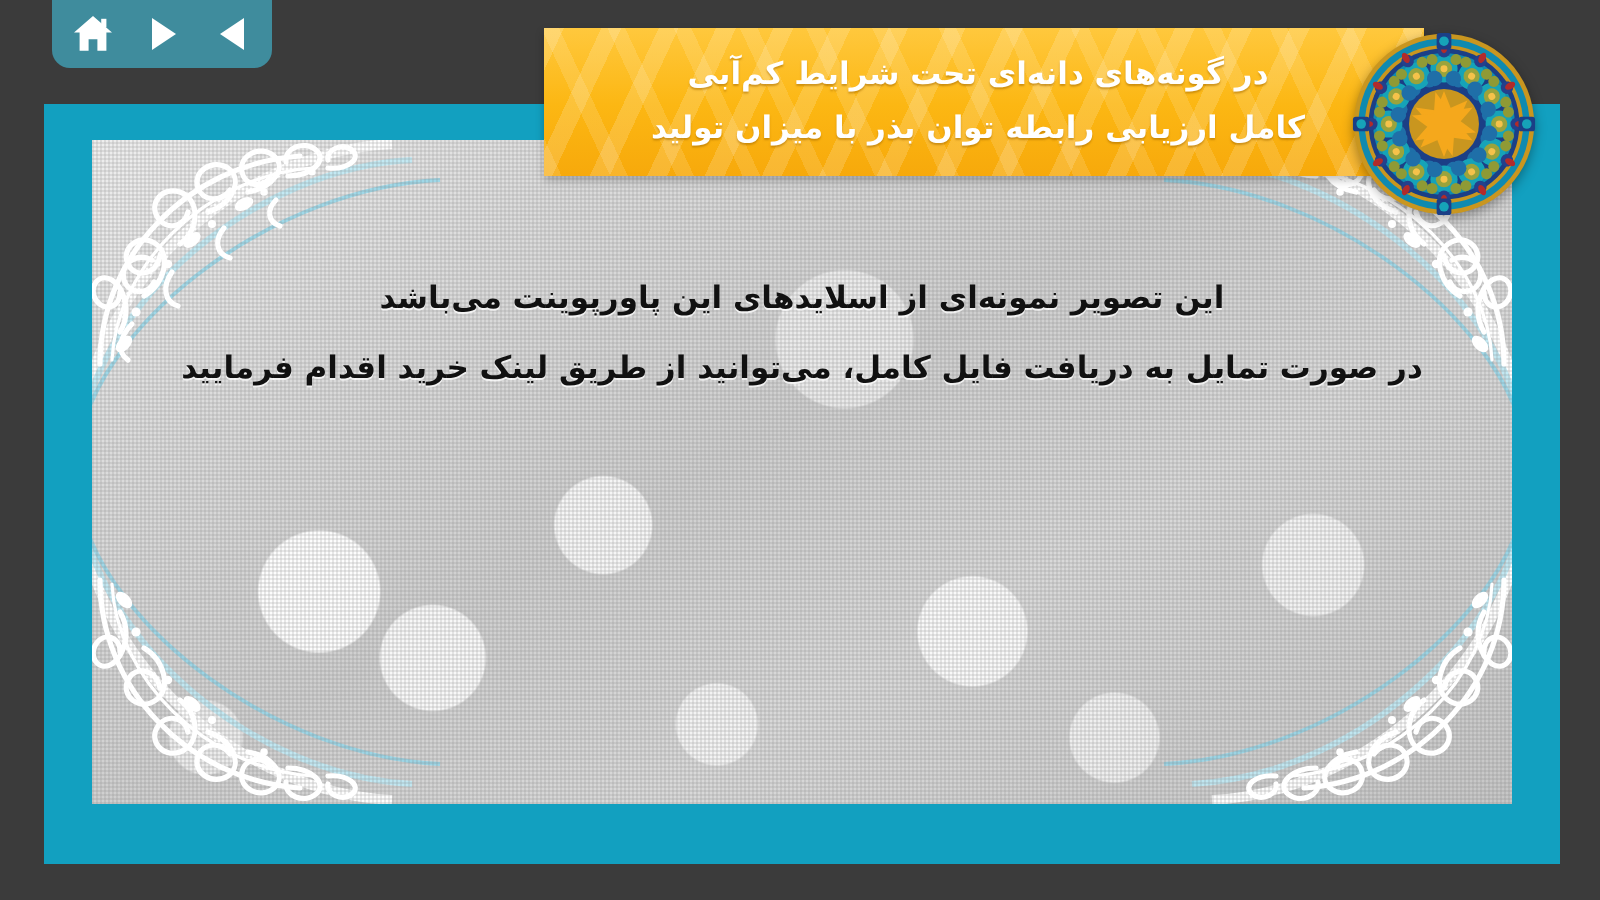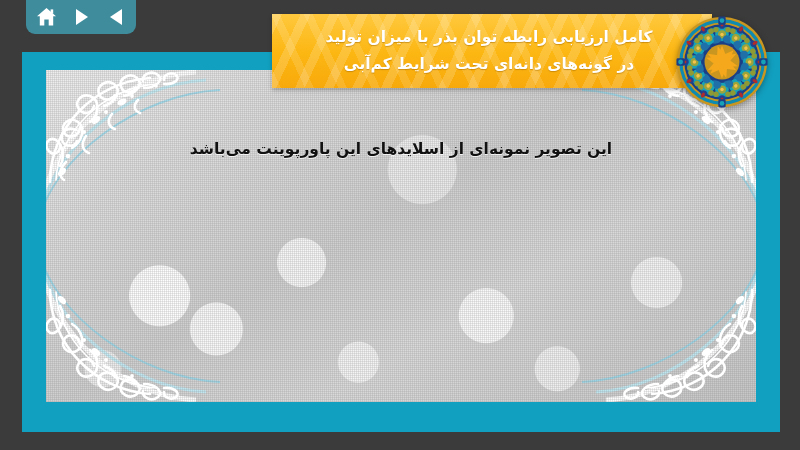--- a/index.html
+++ b/index.html
@@ -220,26 +220,27 @@
           <circle cx="38" cy="62" r="2.1"></circle>
         <circle cx="60" cy="42" r="2"></circle>
           <circle cx="86" cy="26" r="1.9"></circle>
         <ellipse cx="16" cy="102" rx="5" ry="3" transform="rotate(-45 16 102)"></ellipse>
         <ellipse cx="50" cy="50" rx="5" ry="3" transform="rotate(-40 50 50)"></ellipse>
       </g>
     </svg>
 
     <div class="body-text">
       <p>این تصویر نمونه‌ای از اسلایدهای این پاورپوینت می‌باشد</p>
+      <p>در صورت تمایل به دریافت فایل کامل، می‌توانید از طریق لینک خرید اقدام فرمایید</p>
     </div>
   </div>
 
   <div class="title-banner">
+    <div class="tline">در گونه‌های دانه‌ای تحت شرایط کم‌آبی</div>
     <div class="tline">کامل ارزیابی رابطه توان بذر با میزان تولید</div>
-    <div class="tline">در گونه‌های دانه‌ای تحت شرایط کم‌آبی</div>
   </div>
 
   <svg class="mandala" viewBox="0 0 100 100">
     <defs>
       <g id="petal">
         <circle cx="0" cy="-30" r="7.4" fill="#16a3b8"></circle>
         <circle cx="0" cy="-30" r="4.4" fill="#9aa33c"></circle>
         <circle cx="0" cy="-30" r="1.9" fill="#f5c24a"></circle>
         <circle cx="0" cy="-39.5" r="3.4" fill="#24408c"></circle>
         <ellipse cx="0" cy="-41.5" rx="1.8" ry="3" fill="#b12b2b"></ellipse>

